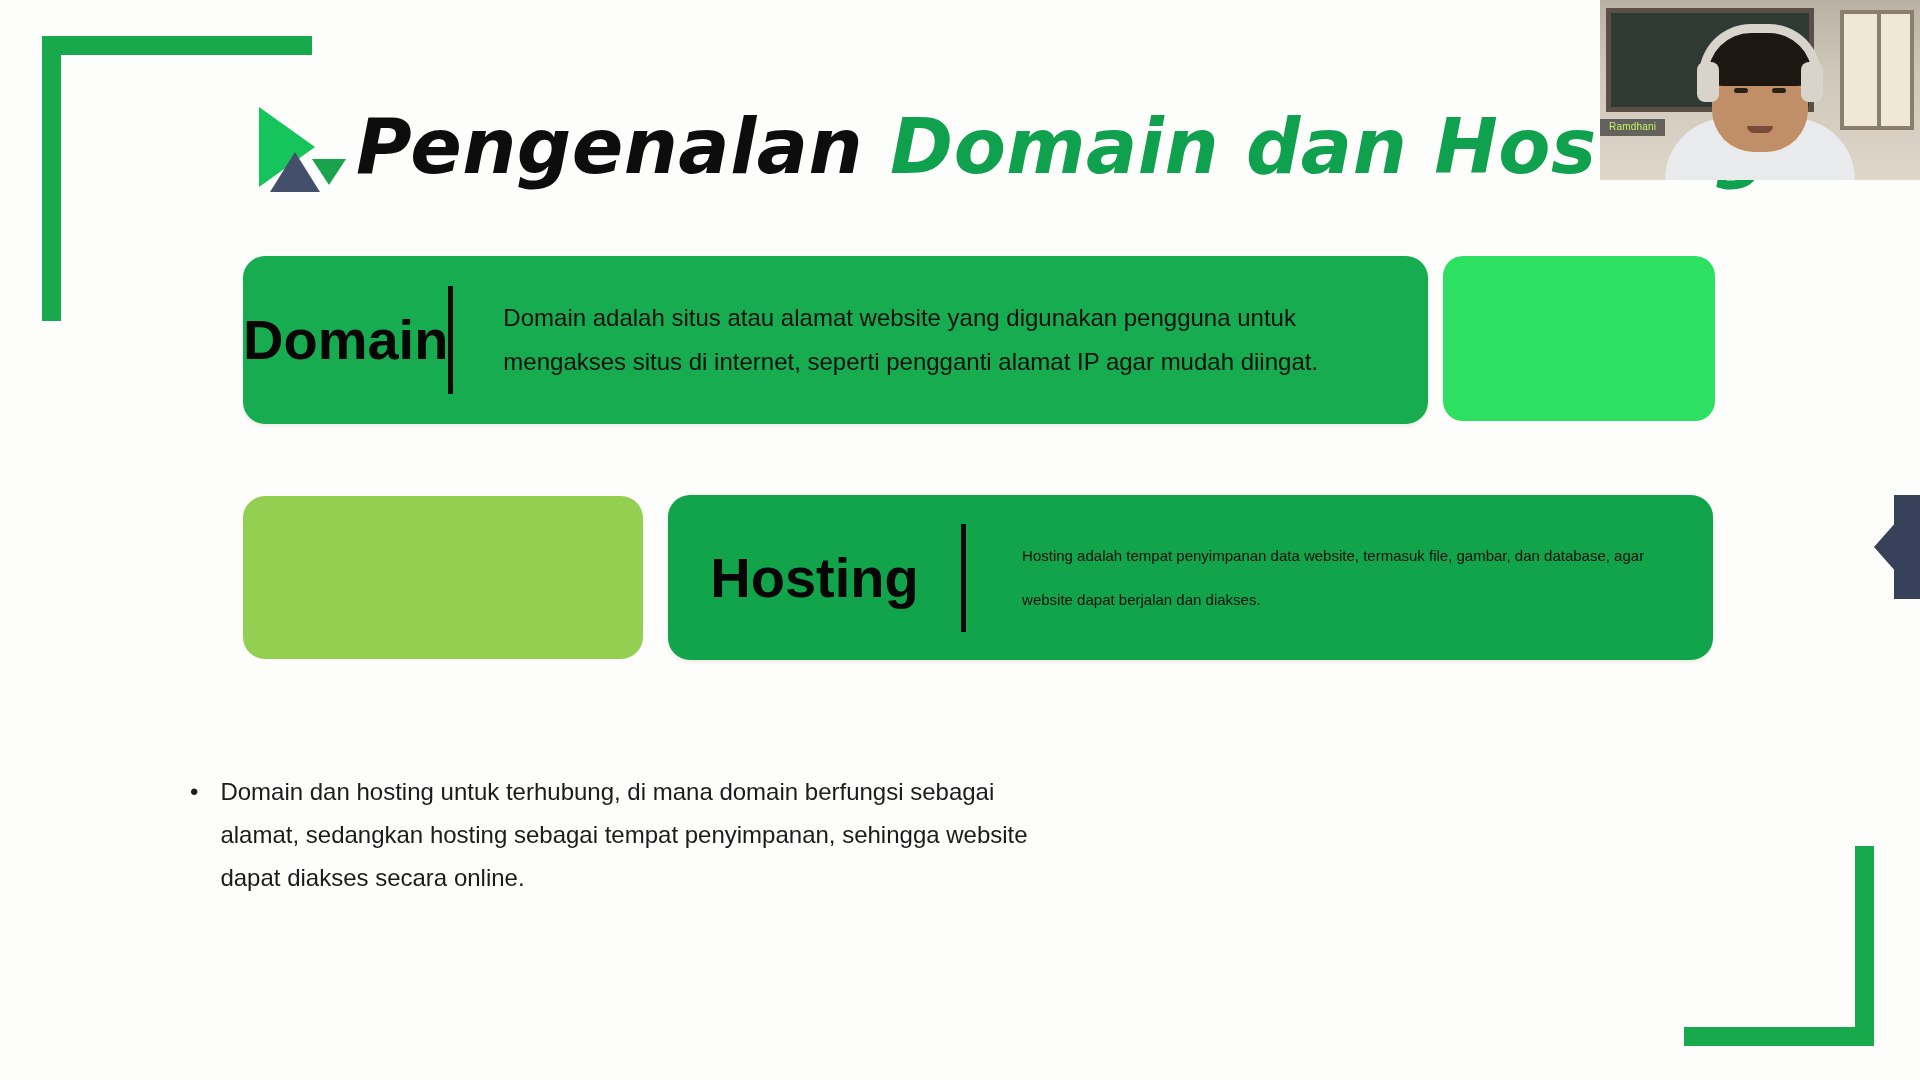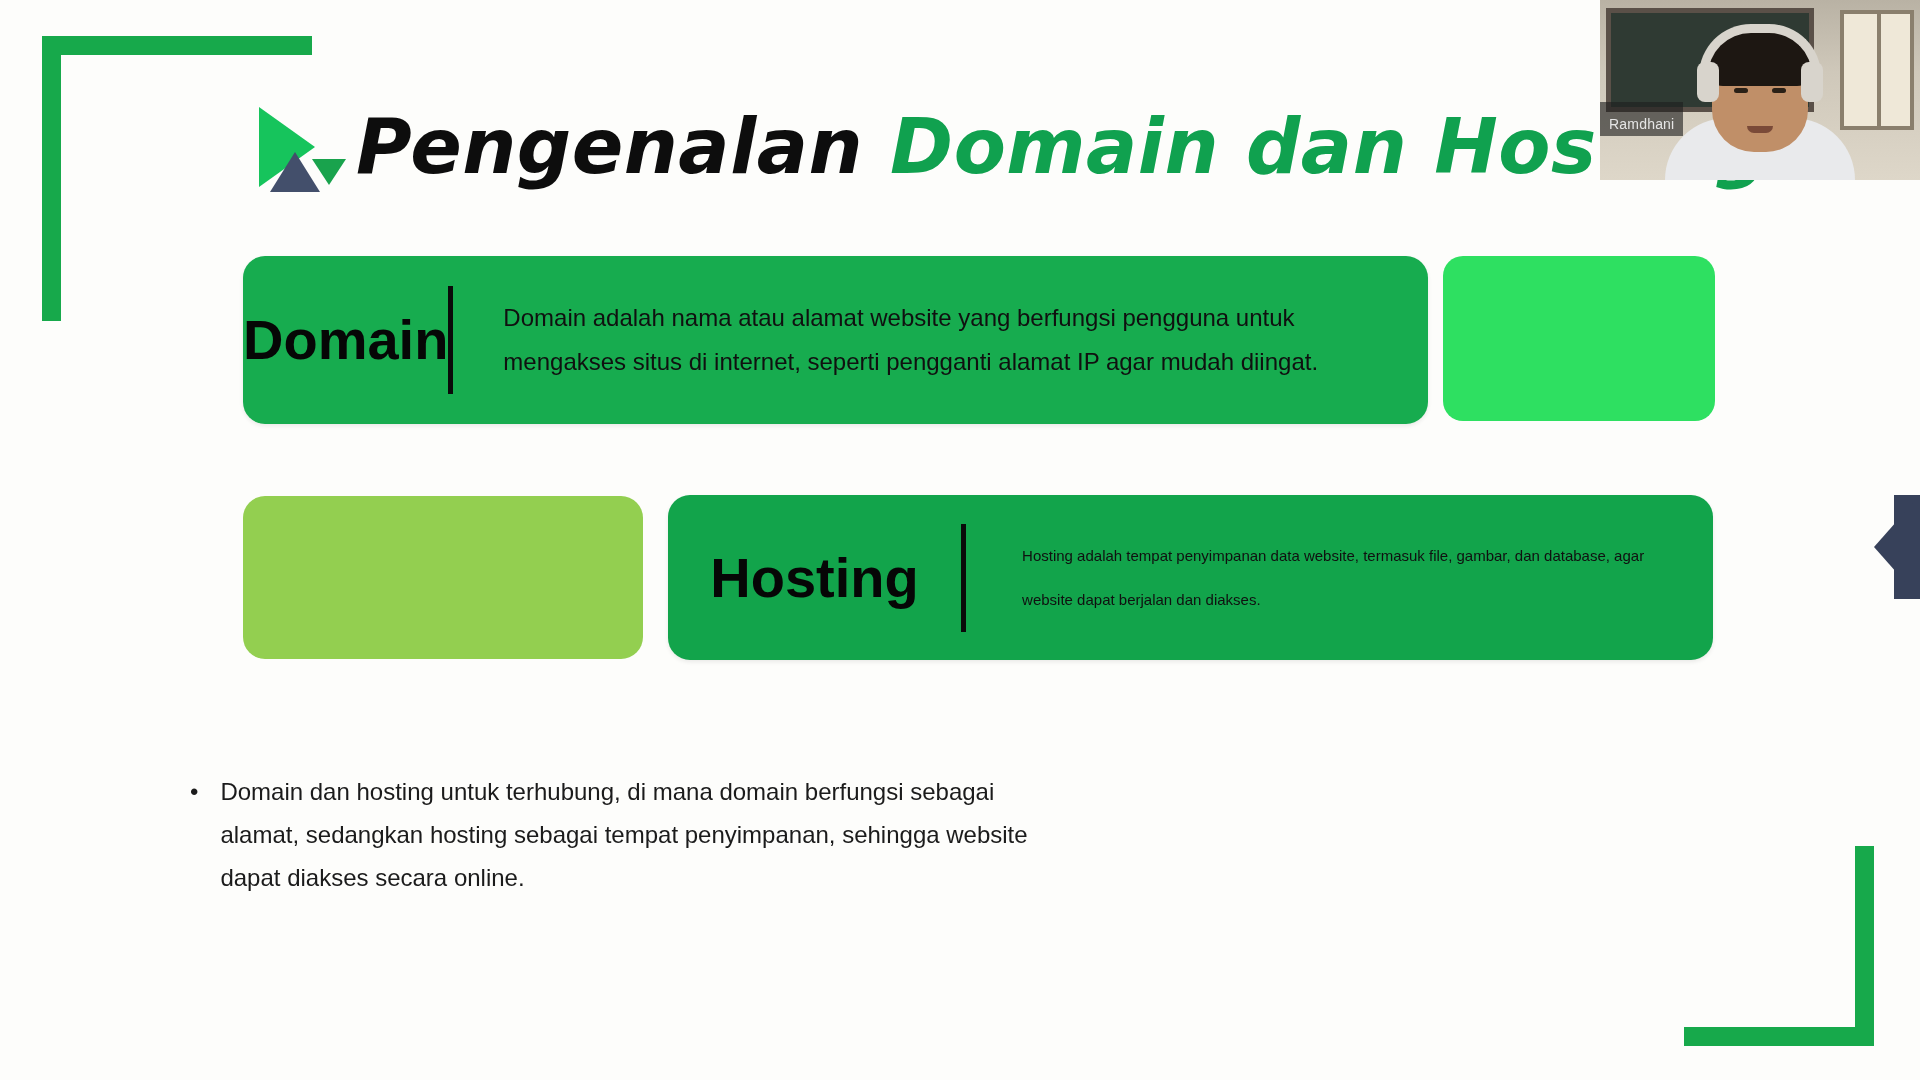--- a/index.html
+++ b/index.html
@@ -275,23 +275,23 @@
     left:50%; top:126px;
     transform:translateX(-50%);
     width:26px; height:7px;
     background:#7a4a38;
     border-radius:0 0 14px 14px;
   }
   .cam-name {
     position:absolute;
     left:0; bottom:44px;
     background:rgba(30,30,30,0.62);
-    color:#e5e5e5;
-    font-size:14px;
-    padding:14px 9px 4px 9px;
+    color:#bef264;
+    font-size:10px;
+    padding:2px 9px 4px 9px;
     font-family:"Liberation Sans", sans-serif;
     letter-spacing:0.2px;
   }
 </style>
 </head>
 <body>
 
 <div class="slide">
 
   <div class="corner-tl"></div>
@@ -311,21 +311,21 @@
       <span class="title-green">Domain dan Hosting</span>
     </div>
   </div>
 
   <div class="block-green-right"></div>
   <div class="block-green-left"></div>
 
   <div class="card card-domain">
     <div class="card-label">Domain</div>
     <div class="divider"></div>
-    <div class="card-body">Domain adalah nama atau alamat website yang berfungsi pengguna untuk mengakses situs di internet, seperti pengganti alamat IP agar mudah diingat.</div>
+    <div class="card-body">Domain adalah situs atau alamat website yang digunakan pengguna untuk mengakses situs di internet, seperti pengganti alamat IP agar mudah diingat.</div>
   </div>
 
   <div class="card card-hosting">
     <div class="card-label">Hosting</div>
     <div class="divider"></div>
     <div class="card-body">Hosting adalah tempat penyimpanan data website, termasuk file, gambar, dan database, agar website dapat berjalan dan diakses.</div>
   </div>
 
   <div class="bullets">
     <div class="bullet-item">

